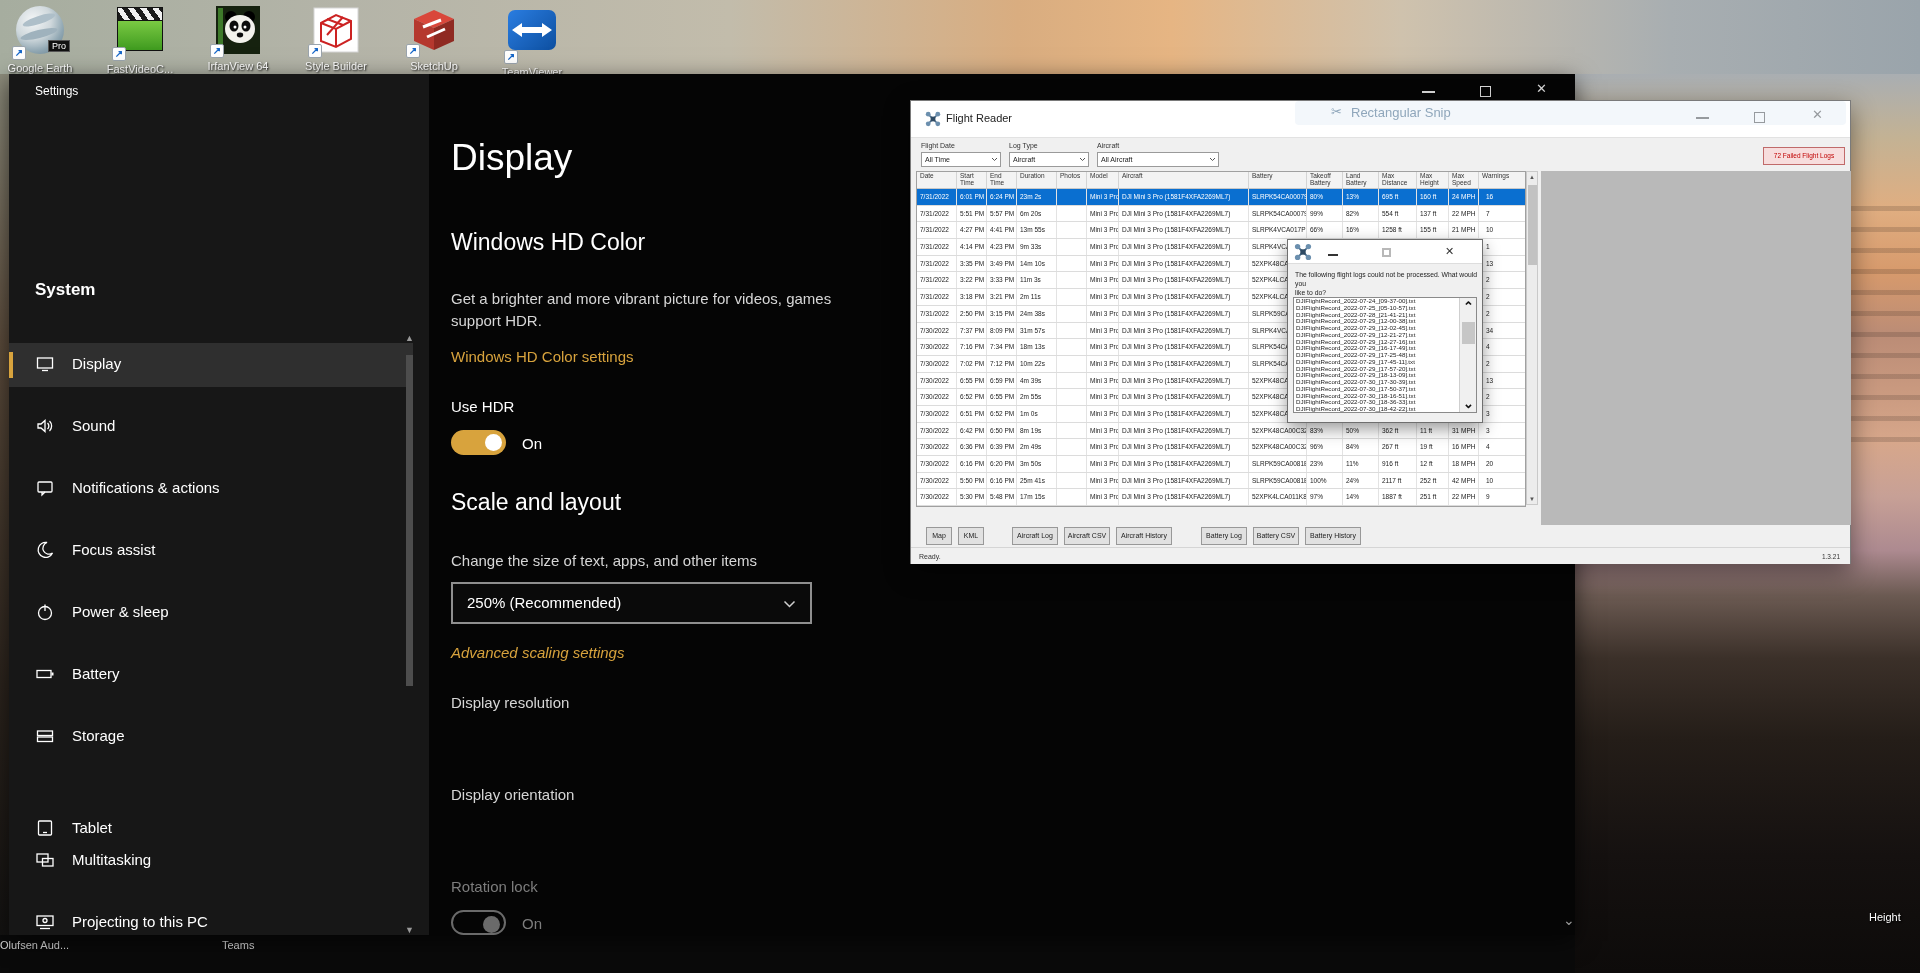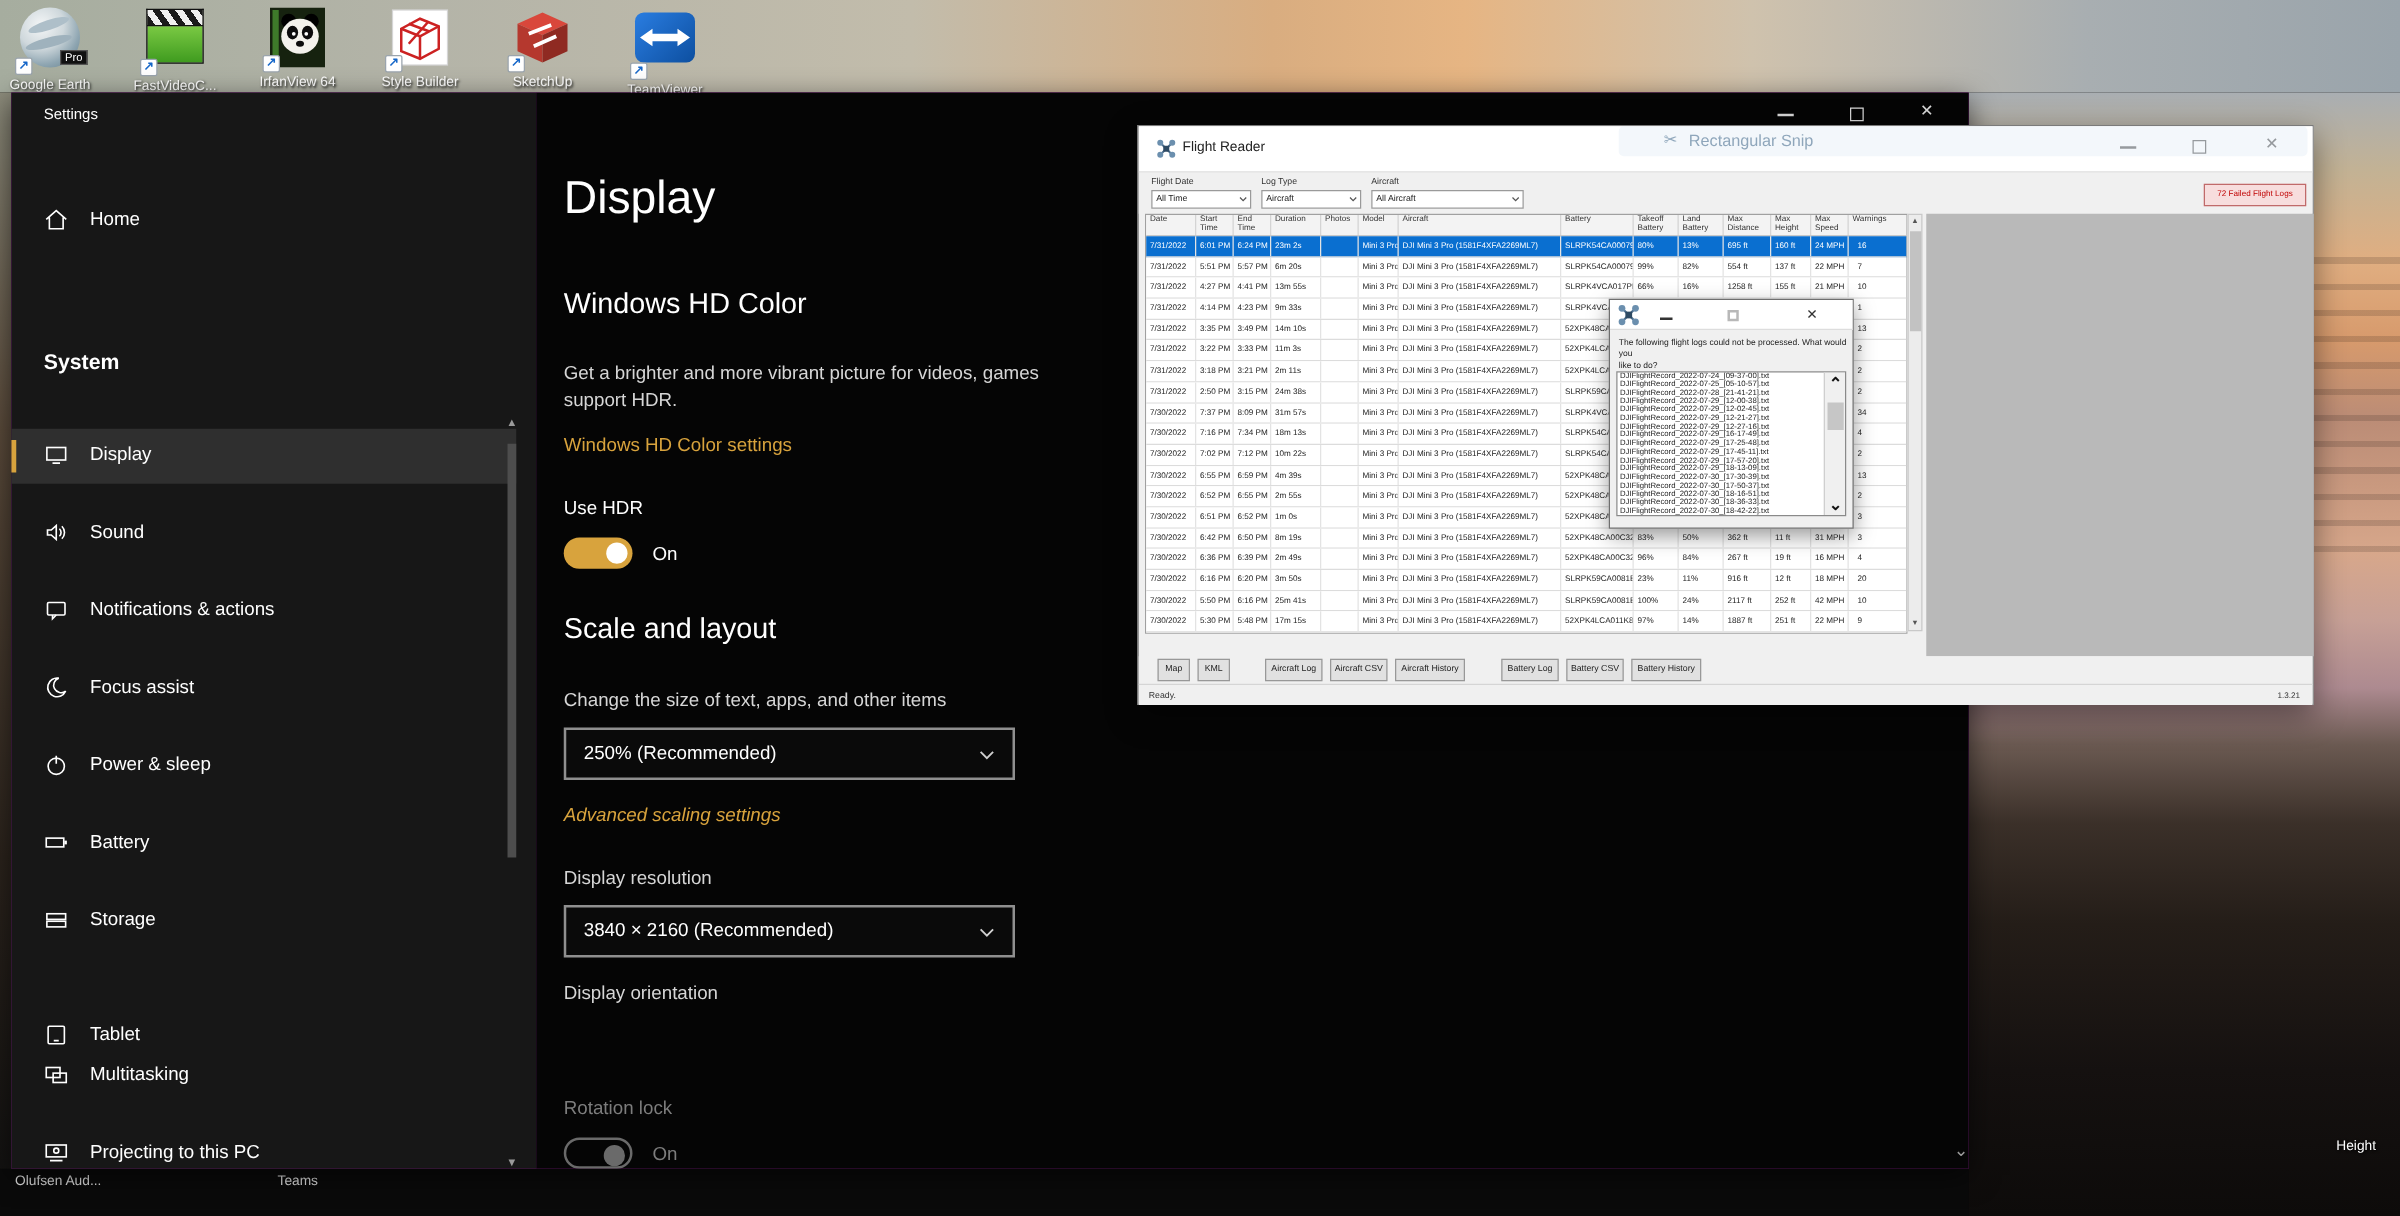--- a/index.html
+++ b/index.html
@@ -182,36 +182,28 @@
      <svg width="40" height="18" viewBox="0 0 40 18" style="position:absolute;left:4px;top:11px;">
               <polygon points="0,9 10,2 10,6 30,6 30,2 40,9 30,16 30,12 10,12 10,16" fill="#fff"></polygon>
             </svg>
           </div>
           <div class="shortcut-badge">↗</div>
         </div>
         <div class="lbl">TeamViewer</div>
       </div>
     </div>
   <div id="taskbar-labels">
-      <div class="abs taskbar-label" style="left: 12px;">Olufsen Aud...</div>
+      <div class="abs taskbar-label" style="left: 0;">Olufsen Aud...</div>
       <div class="abs taskbar-label" style="left: 222px;">Teams</div>
     </div>
 
   <div class="abs" id="settings-win">
     <div id="settings-sidebar">
       <div id="settings-title">Settings</div>
 
-      <div class="side-row" style="top:81px;">
-        <span class="ic">
-          <svg viewBox="0 0 20 20" width="20" height="20">
-              <path d="M2 9.5 L10 2.5 L18 9.5 M4.5 8 V17 H15.5 V8" stroke="#fff" stroke-width="1.3" fill="none"></path>
-            </svg>
-        </span>
-        <span class="tx">Home</span>
-      </div>
 
 
       <div id="settings-system">System</div>
       <div id="side-items">
           <div class="side-row selected" style="top: 269px;">
             <div class="accent"></div>
             <span class="ic"><svg viewBox="0 0 20 20" width="20" height="20">
                 <rect x="2.5" y="4" width="15" height="10" stroke="#fff" stroke-width="1.3" fill="none"></rect>
                 <line x1="7" y1="16.5" x2="13" y2="16.5" stroke="#fff" stroke-width="1.3" fill="none"></line>
               </svg></span>
@@ -306,26 +298,20 @@
       <div class="sc body-t" style="top:478px;">Change the size of text, apps, and other items</div>
       <div class="combo" style="top:508px;">
         <span>250% (Recommended)</span>
         <svg width="13" height="9">
             <path d="M1.5 1.5 L6.5 6.5 L11.5 1.5" stroke="#cfcfcf" fill="none" stroke-width="1.5"></path>
           </svg>
       </div>
       <div class="sc link-t" style="top:570px;font-style:italic;">Advanced scaling settings</div>
 
       <div class="sc body-t" style="top:620px;">Display resolution</div>
-      <div class="combo" style="top:650px;">
-        <span>3840 × 2160 (Recommended)</span>
-        <svg width="13" height="9">
-            <path d="M1.5 1.5 L6.5 6.5 L11.5 1.5" stroke="#cfcfcf" fill="none" stroke-width="1.5"></path>
-          </svg>
-      </div>
 
       <div class="sc body-t" style="top:712px;">Display orientation</div>
 
       <div class="sc dis-t" style="top:804px;">Rotation lock</div>
       <div class="toggle disabled" style="top:836px;">
           <div class="knob"></div>
         </div>
       <div class="sc dis-t" style="left:93px; top:841px;">On</div>
 
       <div id="content-down-chevron">⌄</div>

